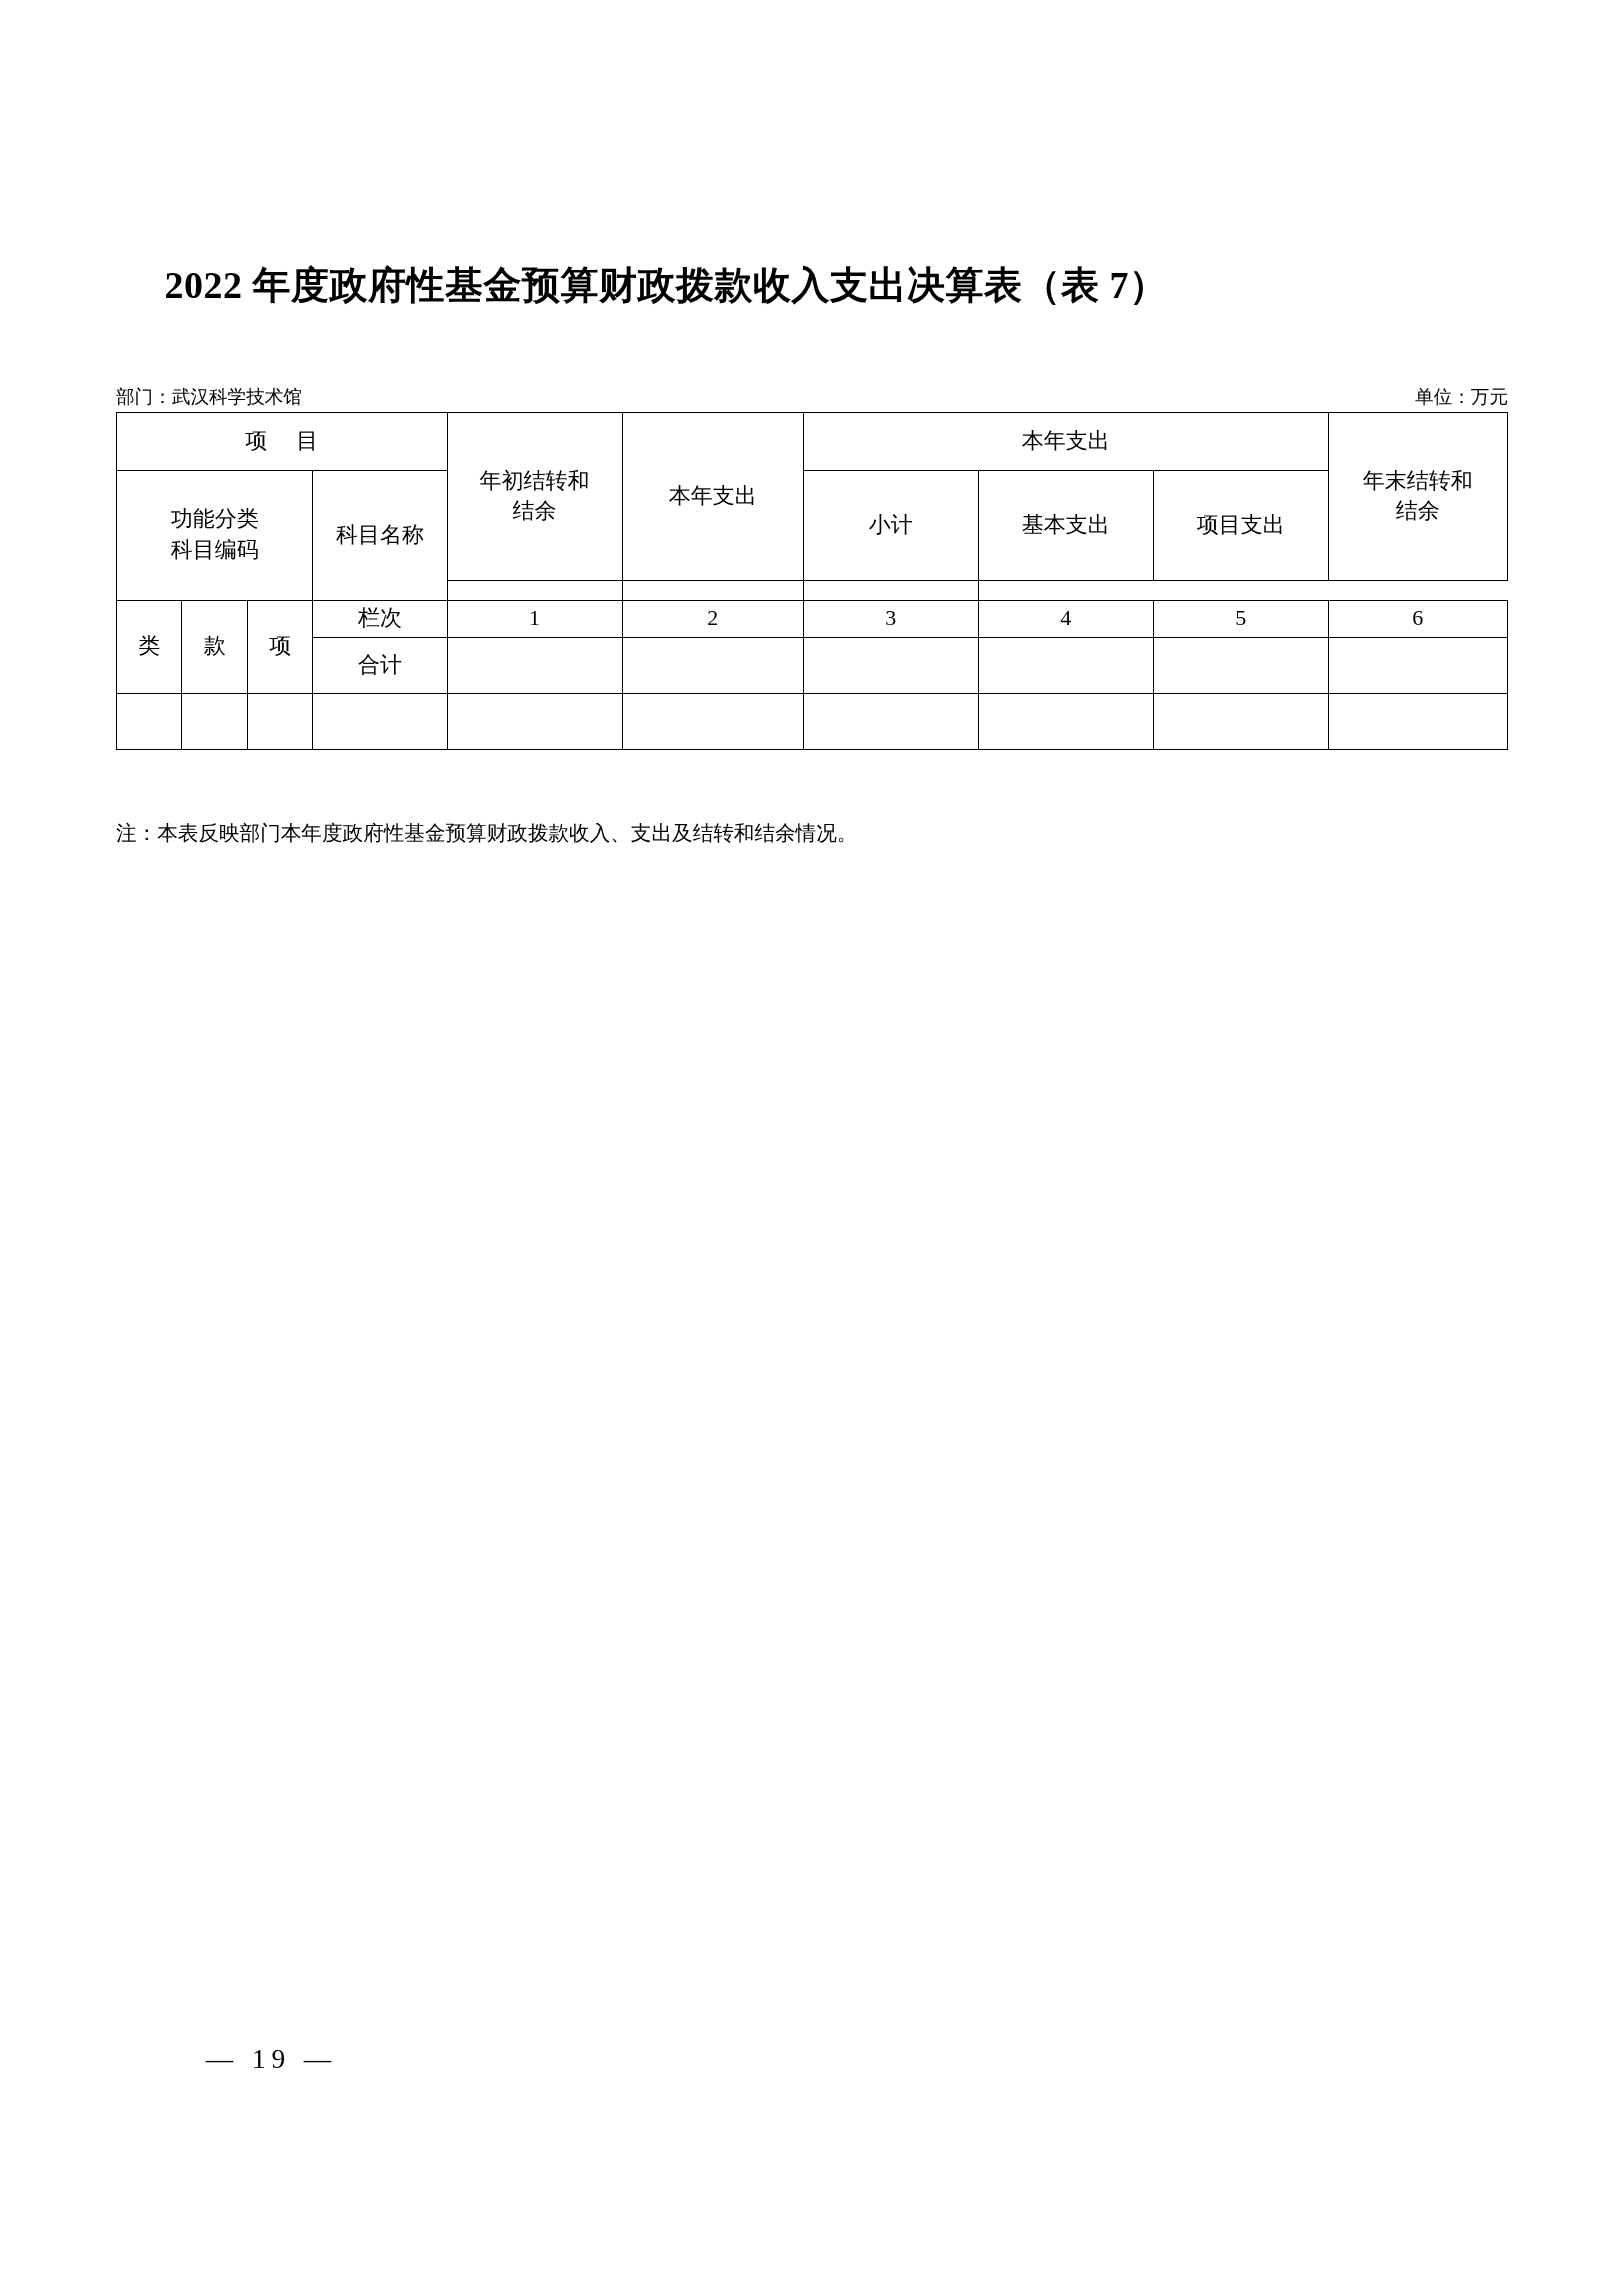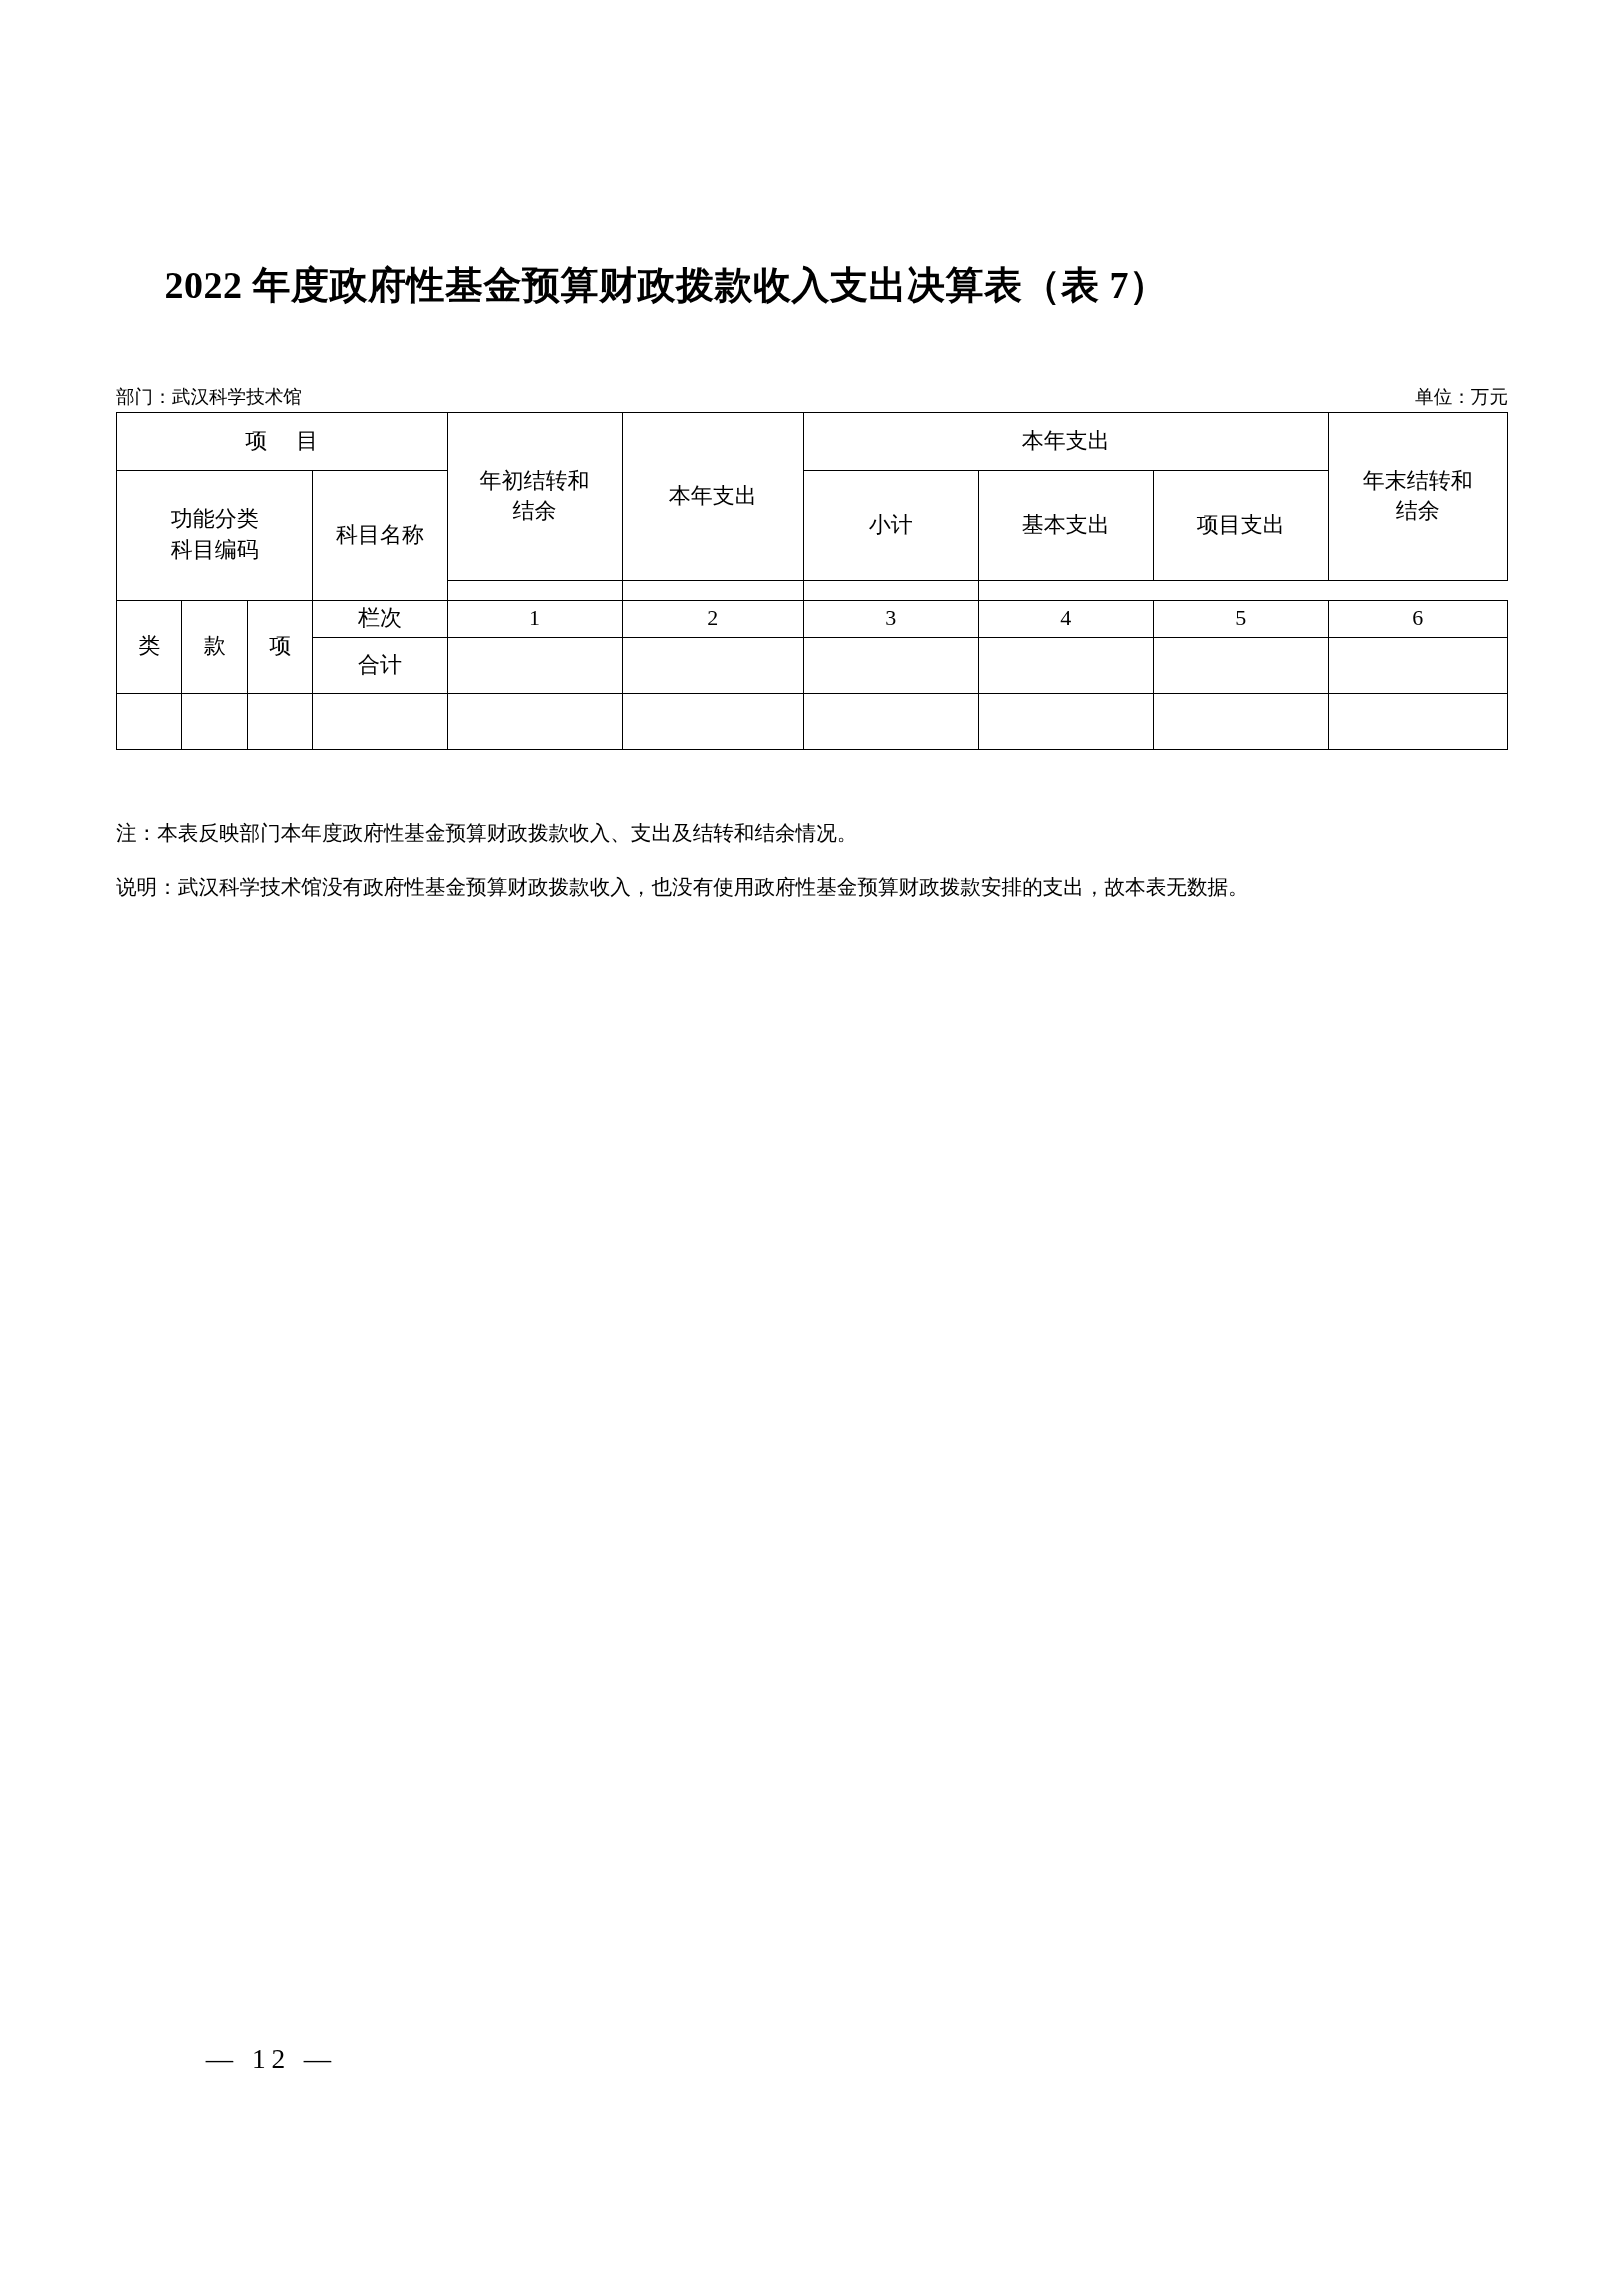--- a/index.html
+++ b/index.html
@@ -175,21 +175,20 @@
         <td></td>
         <td></td>
         <td></td>
         <td></td>
       </tr>
     </tbody>
   </table>
 
   <div class="notes">
     <div class="note-line">注：本表反映部门本年度政府性基金预算财政拨款收入、支出及结转和结余情况。</div>
-    <div class="explain">说明：武汉科学技术馆没有政府性基金预算财政拨款收入，也没有使用政府性基金预算财政拨款安排的支出，故本表无数据。</div>
   </div>
 
   <div class="page-number">
-    <span class="pn-inner">— 12 —</span>
+    <span class="pn-inner">— 19 —</span>
   </div>
 
 </div>
 
 
 </body></html>

